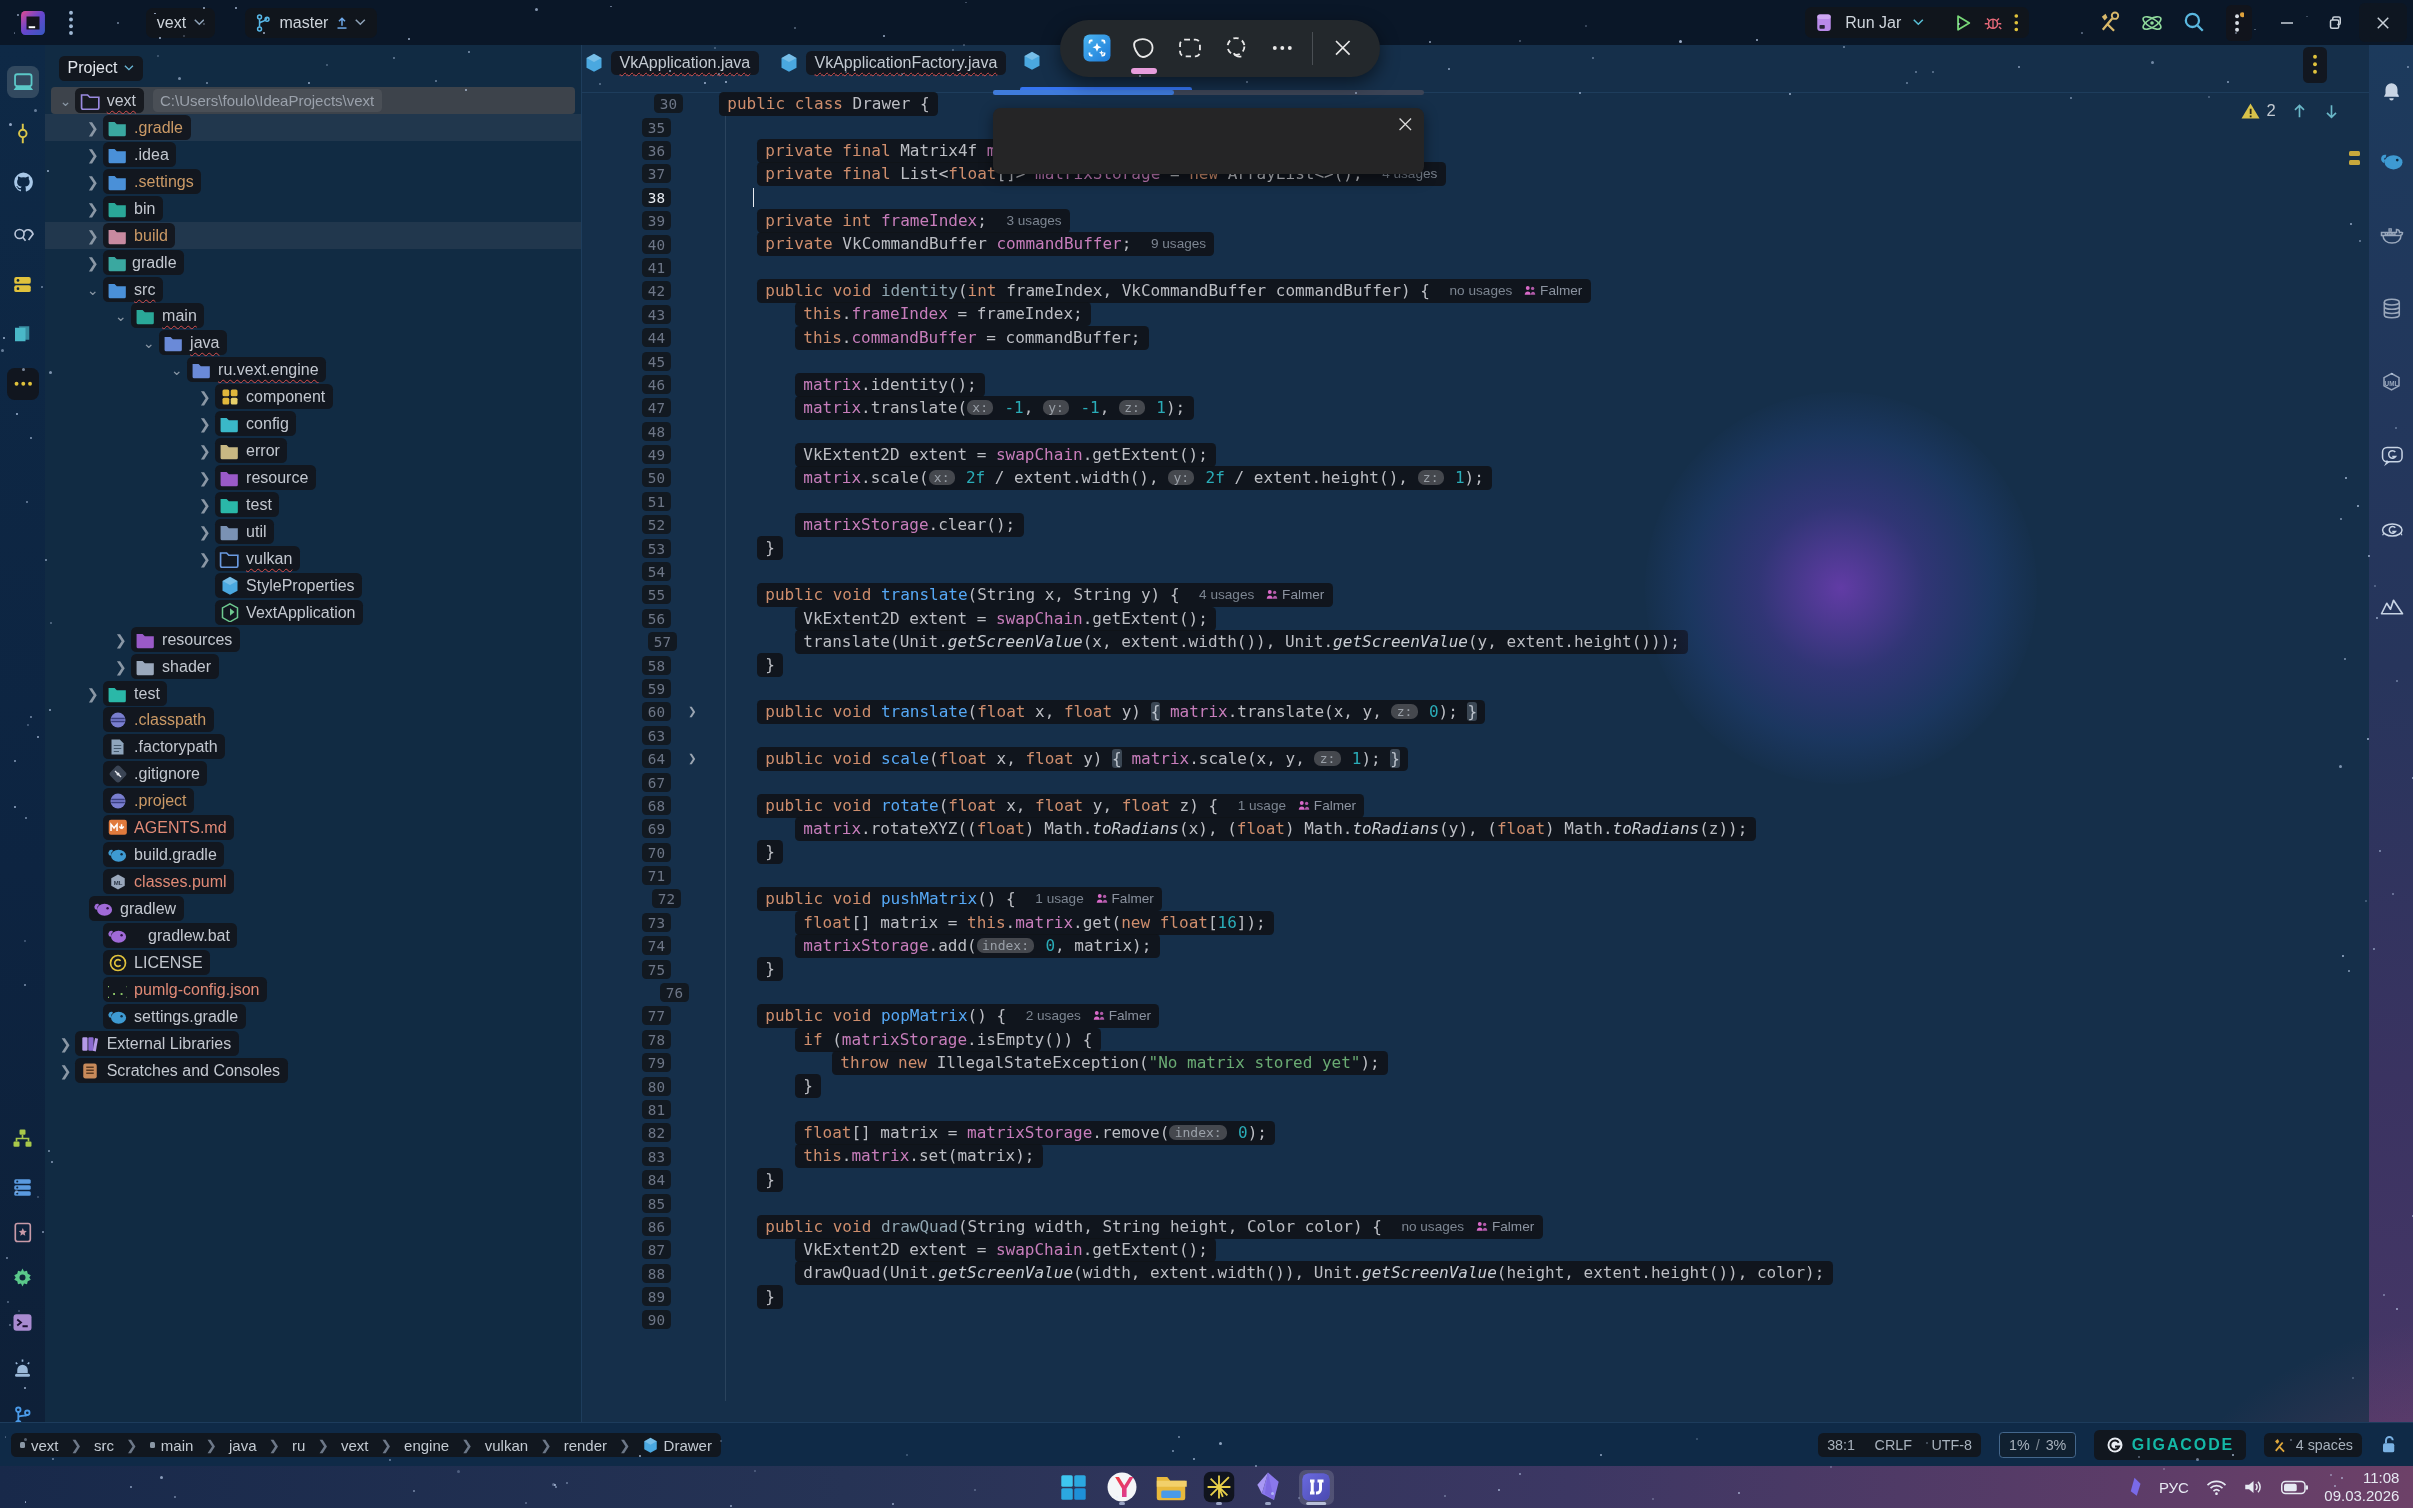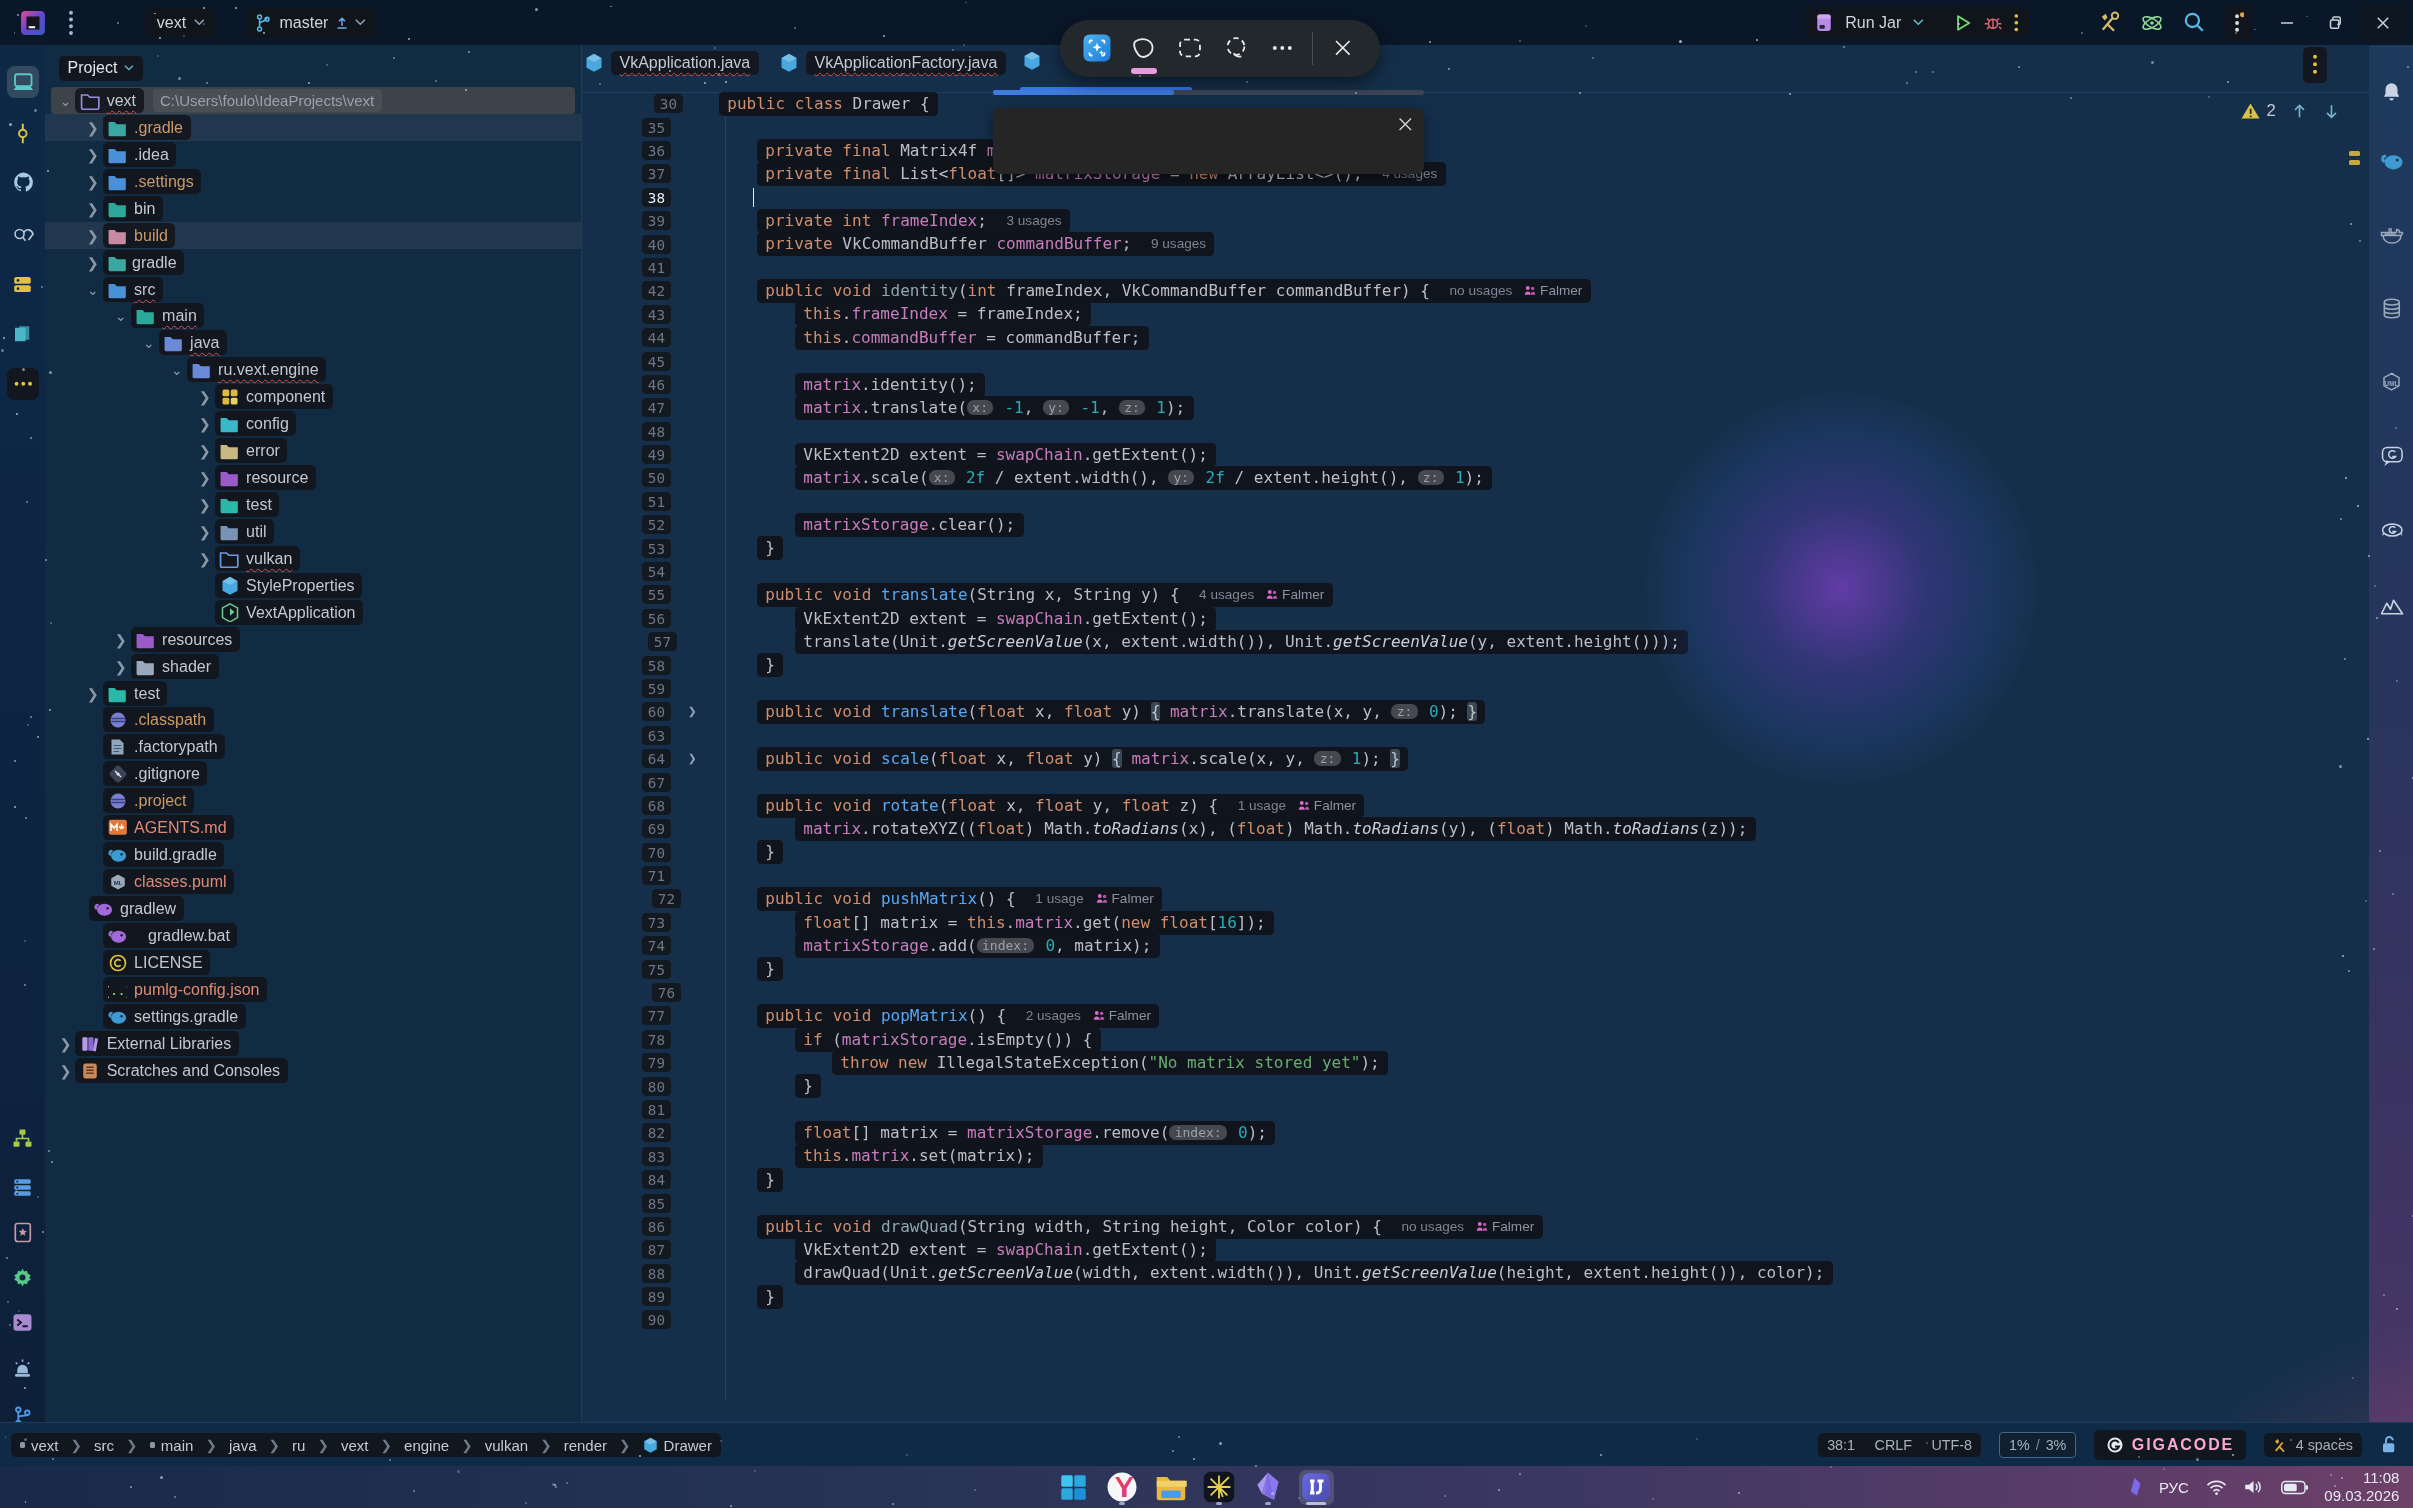--- a/index.html
+++ b/index.html
@@ -91,21 +91,21 @@
   #snip-tooltip{left:993px;top:108px;width:431px;height:66px;background:#252526;border-radius:7.5px;
     box-shadow:0 4.5px 13.6px rgba(0,0,0,.45);color:#e8e8e8;font-size:16.6px;line-height:22.6px;padding:9px 13.6px;box-sizing:border-box;}
   #tooltip-close{position:absolute;right:10.6px;top:7.5px;color:#dcdcdc;}
 
   
   .sb-item{margin:0 9px;display:flex;align-items:center;gap:6px;}
   .crumb{display:flex;align-items:center;gap:6px;}
   .crumb-sep{color:#6d7888;font-size:13.6px;margin:0 5.3px;}
   #zoombox{border:0.8px solid #44678c;border-radius:3.8px;padding:3.8px 9px;display:flex;gap:6px;background:rgba(18,21,26,.5);}
   #gigacode{background:rgba(18,21,26,.88);border-radius:5.3px;padding:6px 12px;display:flex;align-items:center;gap:7.5px;
-    color:#f9a8d4;font-weight:bold;letter-spacing:1.9px;font-size:16px;}
+    color:#14b8a6;font-weight:bold;letter-spacing:1.9px;font-size:16px;}
 
   
   #task-center{position:absolute;left:1056px;top:0;height:42px;display:flex;align-items:center;gap:13.6px;}
   .task-icon{width:35px;height:35px;border-radius:6.8px;display:flex;align-items:center;justify-content:center;position:relative;}
   .task-icon.active{background:rgba(255,255,255,.14);}
   .run-dot{position:absolute;bottom:-0.8px;left:50%;transform:translateX(-50%);width:6px;height:3px;border-radius:1.5px;background:#9aa4c4;}
   .run-dot.wide{width:19.6px;background:#b9c0d8;}
   #tray{position:absolute;right:13.6px;top:0;height:42px;display:flex;align-items:center;gap:16.6px;color:#e6e9f2;font-size:15px;}
   #clock{text-align:right;font-size:15px;line-height:18px;}
 
@@ -949,21 +949,21 @@
               <path d="M1 13c0-3 2-4.5 4-4.5s4 1.5 4 4.5" fill="#d86ac8"></path>
               <circle cx="11.5" cy="4.5" r="2.2" fill="#b05aa8"></circle>
               <path d="M9 13c.2-2.6 1.6-4 2.9-4 1.8 0 3.1 1.4 3.1 4" fill="#b05aa8"></path>
             </svg><span>Falmer</span></span></span></div>
       <div class="gut" style="left:0;top:821px;width:89px;position:absolute;"><span class="gutbox">73</span></div>
       <div class="cline" style="left:213px;top:819px;"><span class="codebox"><span class="tok-k">float</span><span class="tok-t">[] matrix = </span><span class="tok-k">this</span><span class="tok-t">.</span><span class="tok-f">matrix</span><span class="tok-t">.get(</span><span class="tok-k">new float</span><span class="tok-t">[</span><span class="tok-n">16</span><span class="tok-t">]);</span></span></div>
       <div class="gut" style="left:0;top:844px;width:89px;position:absolute;"><span class="gutbox">74</span></div>
       <div class="cline" style="left:213px;top:842px;"><span class="codebox"><span class="tok-f">matrixStorage</span><span class="tok-t">.add(</span><span class="tok-i">index:</span><span class="tok-t"> </span><span class="tok-n">0</span><span class="tok-t">, matrix);</span></span></div>
       <div class="gut" style="left:0;top:868px;width:89px;position:absolute;"><span class="gutbox">75</span></div>
       <div class="cline" style="left:175px;top:865px;"><span class="codebox"><span class="tok-t">}</span></span></div>
-      <div class="gut" style="left:10px;top:891px;width:89px;position:absolute;"><span class="gutbox">76</span></div>
+      <div class="gut" style="left:18px;top:891px;width:89px;position:absolute;"><span class="gutbox">76</span></div>
       <div class="cline" style="left:175px;top:889px;"></div>
       <div class="gut" style="left:0;top:914px;width:89px;position:absolute;"><span class="gutbox">77</span></div>
       <div class="cline" style="left:175px;top:912px;"><span class="codebox"><span class="tok-k">public void </span><span class="tok-m">popMatrix</span><span class="tok-t">() {</span><span class="usages">2 usages</span><span class="falmer"><svg width="12" height="10.6" viewBox="0 0 16 14">
               <circle cx="5" cy="4" r="2.6" fill="#d86ac8"></circle>
               <path d="M1 13c0-3 2-4.5 4-4.5s4 1.5 4 4.5" fill="#d86ac8"></path>
               <circle cx="11.5" cy="4.5" r="2.2" fill="#b05aa8"></circle>
               <path d="M9 13c.2-2.6 1.6-4 2.9-4 1.8 0 3.1 1.4 3.1 4" fill="#b05aa8"></path>
             </svg><span>Falmer</span></span></span></div>
       <div class="gut" style="left:0;top:938px;width:89px;position:absolute;"><span class="gutbox">78</span></div>
       <div class="cline" style="left:213px;top:936px;"><span class="codebox"><span class="tok-k">if</span><span class="tok-t"> (</span><span class="tok-f">matrixStorage</span><span class="tok-t">.isEmpty()) {</span></span></div>

